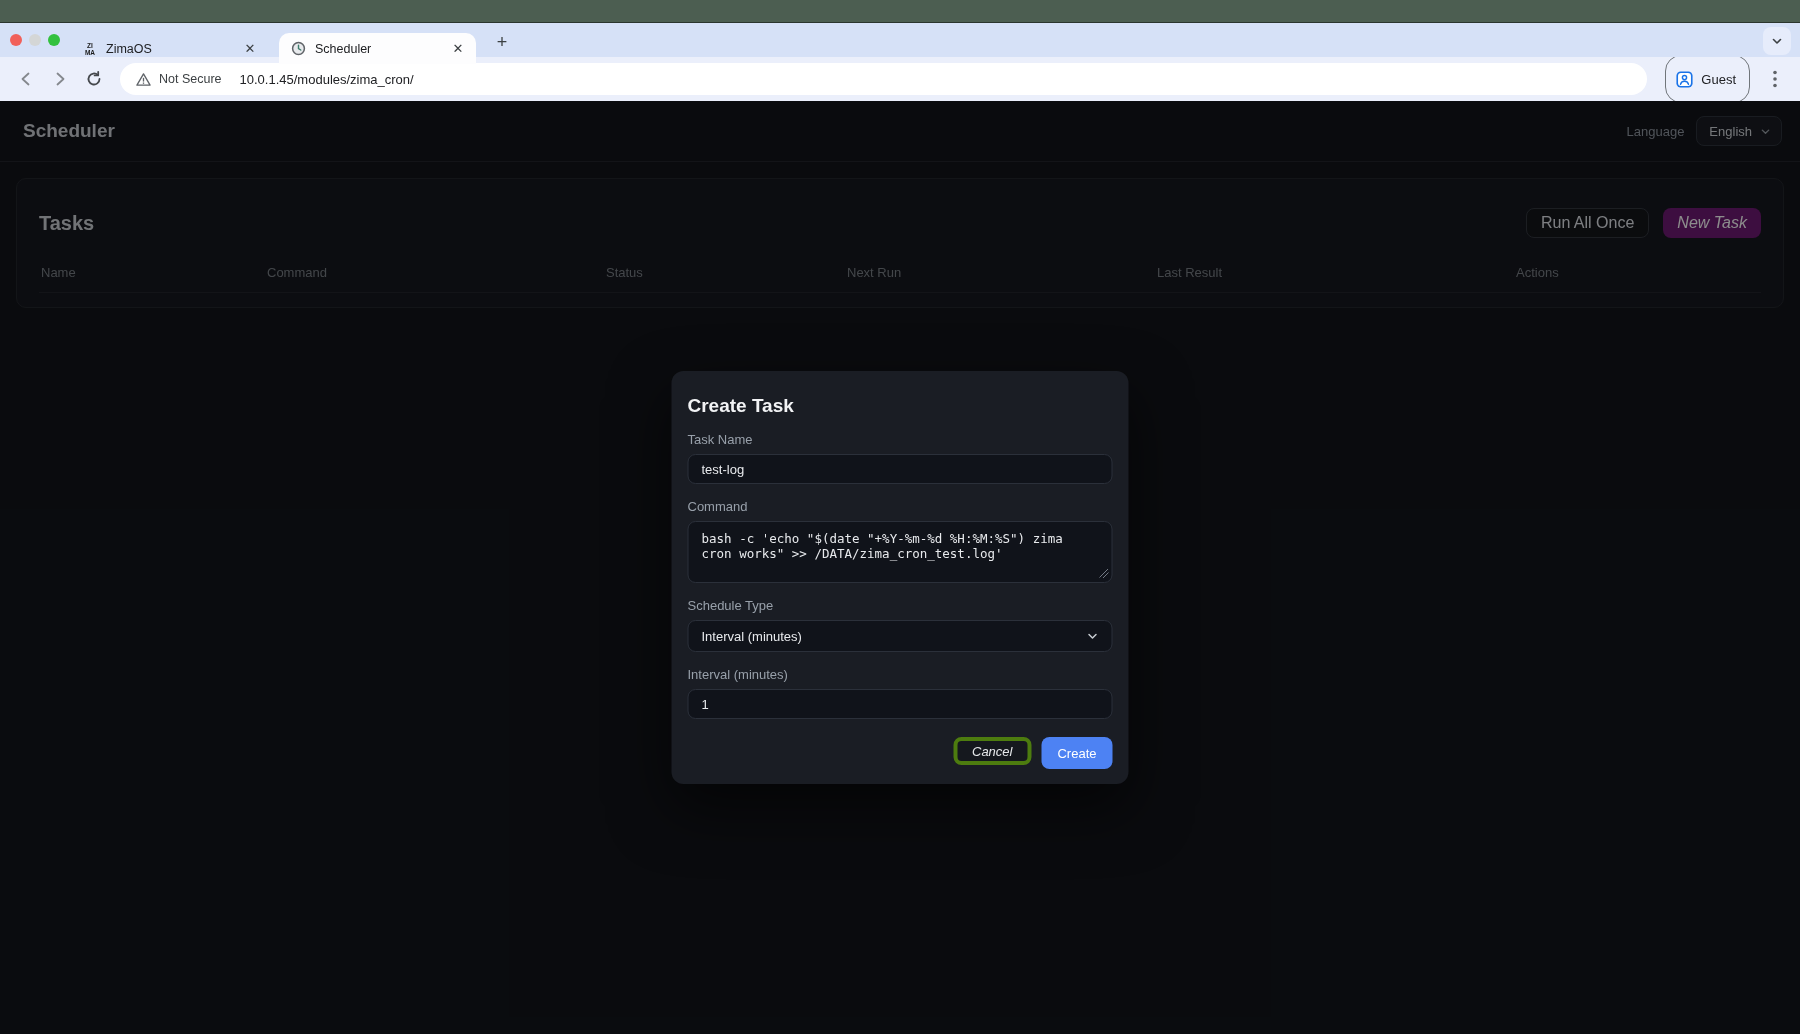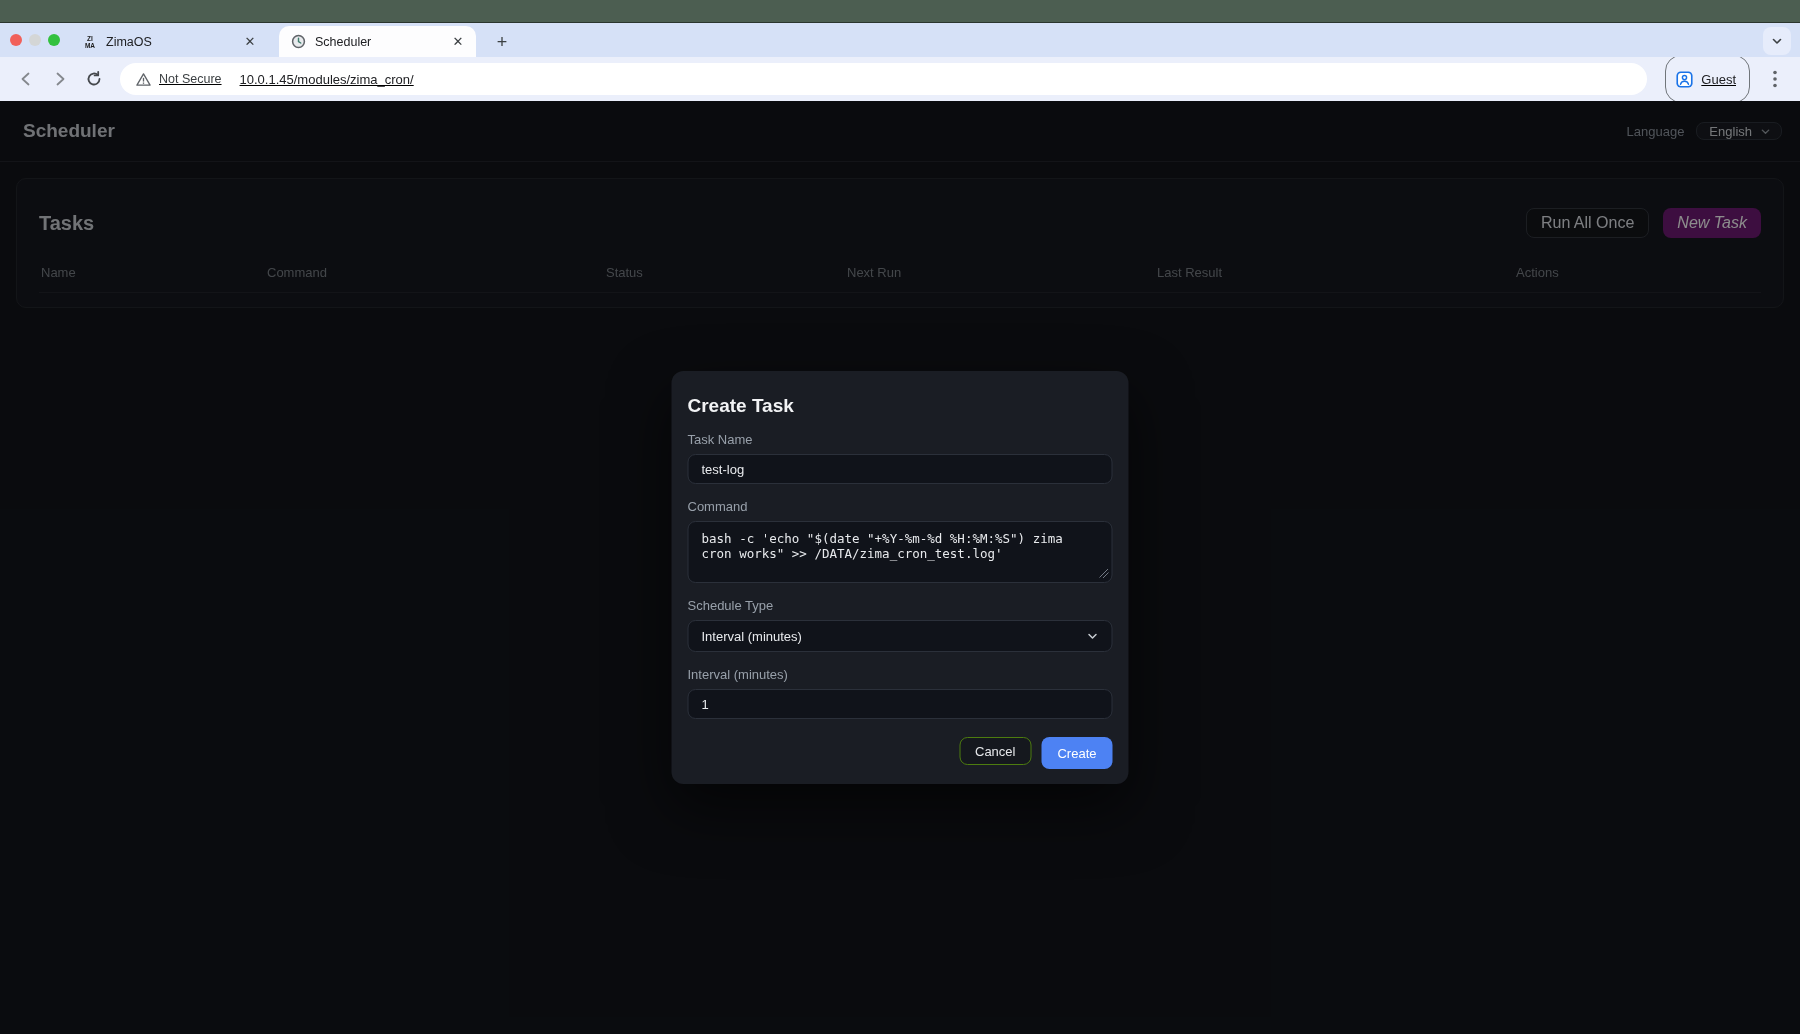--- a/index.html
+++ b/index.html
@@ -11,44 +11,44 @@
   .os-strip { height:23px; background:#4c5e51; border-bottom:1px solid #2a352d; }
 
   
   .tabbar { position:relative; height:34px; background:#d6e1f7; display:flex; align-items:flex-end; }
   .traffic { position:absolute; left:10px; top:0; height:34px; display:flex; align-items:center; gap:7px; }
   .light { width:12px; height:12px; border-radius:50%; }
   .light.red   { background:#f1605a; }
   .light.gray  { background:#d4d6d6; }
   .light.green { background:#33c13e; }
 
-  .tab { position:absolute; top:3px; height:31px; display:flex; align-items:center; padding:0 10px 0 12px; gap:8px; font-size:12.5px; color:#202124; }
+  .tab { position:absolute; top:10px; height:31px; display:flex; align-items:center; padding:0 10px 0 12px; gap:8px; font-size:12.5px; color:#202124; }
   .tab.inactive { left:70px; width:198px; }
   .tab.active { left:279px; width:197px; background:#fdfdfe; border-radius:10px 10px 0 0; }
   .tab-label { flex:1; white-space:nowrap; overflow:hidden; }
   .tab-close { width:16px; height:16px; display:flex; align-items:center; justify-content:center; color:#3c4043; font-size:13px; border-radius:4px; cursor:default; }
   .favicon { width:16px; height:16px; flex:0 0 auto; }
   .newtab { position:absolute; left:489px; top:6px; width:26px; height:26px; display:flex; align-items:center; justify-content:center; color:#3c4043; font-size:18px; border-radius:50%; }
   .tabsearch { position:absolute; right:9px; top:4px; width:28px; height:28px; border-radius:8px; background:#e6ecfb; display:flex; align-items:center; justify-content:center; }
 
-  .toolbar { height:44px; background:#ebeffb; display:flex; align-items:center; padding:0 12px; gap:6px;text-decoration:underline; }
+  .toolbar { height:44px; background:#ebeffb; display:flex; align-items:center; padding:0 12px; gap:6px; }
   .nav-ic { width:28px; height:28px; display:flex; align-items:center; justify-content:center; border-radius:50%; }
   .urlbar { flex:1; height:32px; margin-left:6px; background:#ffffff; border-radius:16px; display:flex; align-items:center; padding:0 16px; gap:8px; }
   .notsecure { font-size:12.5px; color:#3c4043; display:flex; align-items:center; gap:6px; padding-right:10px; }
   .url-text { font-size:13px; color:#202124; }
   .guest { height:48px; margin-left:12px; border:1.5px solid #70757a; border-radius:16px; display:flex; align-items:center; gap:7px; padding:0 13px 0 9px; font-size:13px; color:#202124; background:transparent; }
   .kebab { width:26px; height:26px; margin-left:6px; display:flex; align-items:center; justify-content:center; }
 
   
   .page { position:relative; height:933px; background:#13151b; overflow:hidden; }
   .page-header { height:61px; display:flex; align-items:center; padding:0 18px 0 23px; border-bottom:1px solid #23262c; }
   .page-title { font-size:19px; font-weight:bold; color:#ccd0d5; }
   .lang-wrap { margin-left:auto; display:flex; align-items:center; gap:12px; }
   .lang-label { font-size:13px; color:#9299a3; }
-  .lang-select { height:18px; min-width:78px; background:#1a1d23; border:1px solid #2f343c; border-radius:8px; display:flex; align-items:center; gap:8px; padding:0 10px 0 12px; font-size:13px; color:#d4d8dd; }
+  .lang-select { height:30px; min-width:78px; background:#1a1d23; border:1px solid #2f343c; border-radius:8px; display:flex; align-items:center; gap:8px; padding:0 10px 0 12px; font-size:13px; color:#d4d8dd; }
 
   .tasks-card { margin:16px 16px 0; background:#17191f; border:1px solid #24272d; border-radius:10px; padding:28px 22px 14px; }
   .tasks-head { display:flex; align-items:center; height:32px; }
   .tasks-title { font-size:20px; font-weight:bold; color:#ced2d7; }
   .tasks-actions { margin-left:auto; display:flex; gap:14px; }
   .btn { border-radius:8px; font-size:16px; display:flex; align-items:center; justify-content:center; height:30px; padding:0 14px; cursor:default; }
   .btn-outline { background:#14161b; border:1px solid #33373f; color:#e3e6eb; }
   .btn-blue { background:#701a75; color:#ffffff; border:none;font-style:italic; }
   .cols { display:grid; grid-template-columns:226px 339px 241px 310px 359px 1fr; margin-top:26px; font-size:13px; color:#7b8088; padding:0 2px; }
   .cols-divider { border-bottom:1px solid #23262c; margin-top:12px; }
@@ -62,21 +62,21 @@
   .field-label { display:block; font-size:13px; color:#98a0aa; margin:15px 0 7px; }
   .t-input { width:100%; height:30px; background:#10131a; border:1px solid #2b303a; border-radius:8px; color:#e8eaed; font-size:13px; font-family:"Liberation Sans", sans-serif; padding:0 13px; outline:none; }
   .t-area-wrap { position:relative; }
   .t-area { width:100%; height:62px; background:#10131a; border:1px solid #2b303a; border-radius:8px; color:#e8eaed; font-size:12.5px; line-height:15px; font-family:"DejaVu Sans Mono", monospace; padding:9px 13px; resize:none; outline:none; display:block; }
   .resize-handle { position:absolute; right:4px; bottom:5px; width:9px; height:9px;
     background:linear-gradient(135deg, transparent 0 45%, #737a85 45% 52%, transparent 52% 68%, #737a85 68% 75%, transparent 75%); }
   .t-select { width:100%; height:32px; background:#10131a; border:1px solid #2b303a; border-radius:8px; color:#e8eaed; font-size:13px; display:flex; align-items:center; padding:0 13px; }
   .t-select .chev { margin-left:auto; }
   .modal-btns { display:flex; justify-content:flex-end; gap:10px; margin-top:18px; }
   .btn-sm { height:28px; border-radius:8px; font-size:13px; }
-  .btn-cancel { background:#15181e; border:1px solid #4d7c0f; color:#e6e8eb; padding:0 15px; }
+  .btn-cancel { background:#15181e; border:4px solid #4d7c0f; color:#e6e8eb; padding:0 15px;font-style:italic; }
   .btn-create { background:#4d82f3; color:#ffffff; border:none; padding:16px 16px; }
 
   svg { display:block; }
 </style>
 </head>
 <body>
 
 <div class="screen">
 
   <div class="os-strip"></div>

